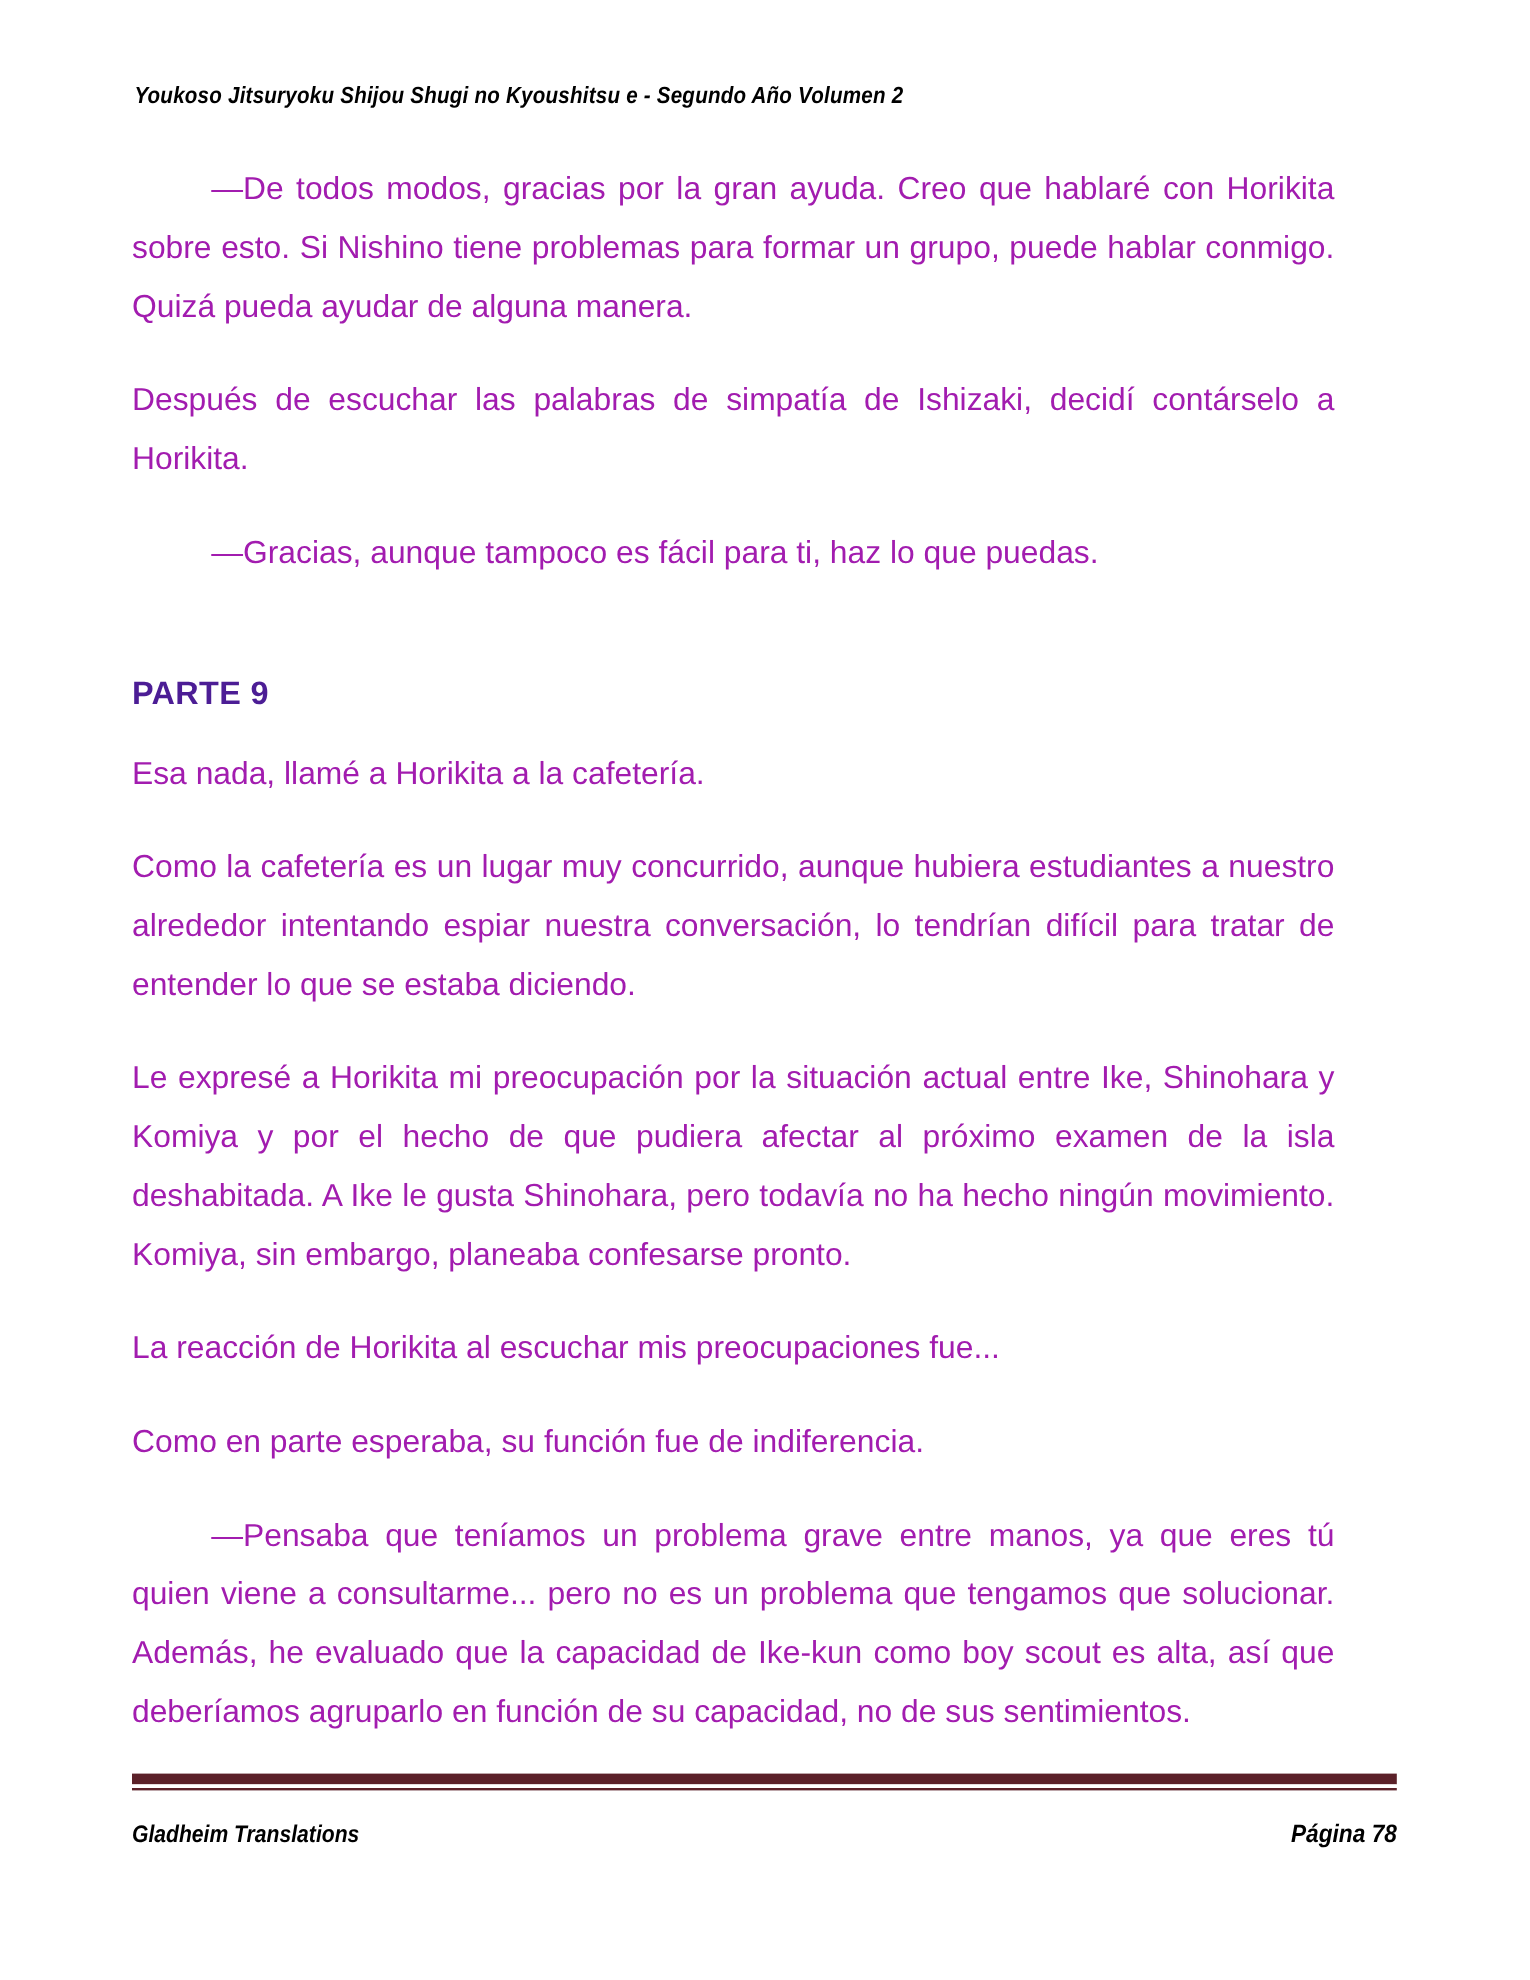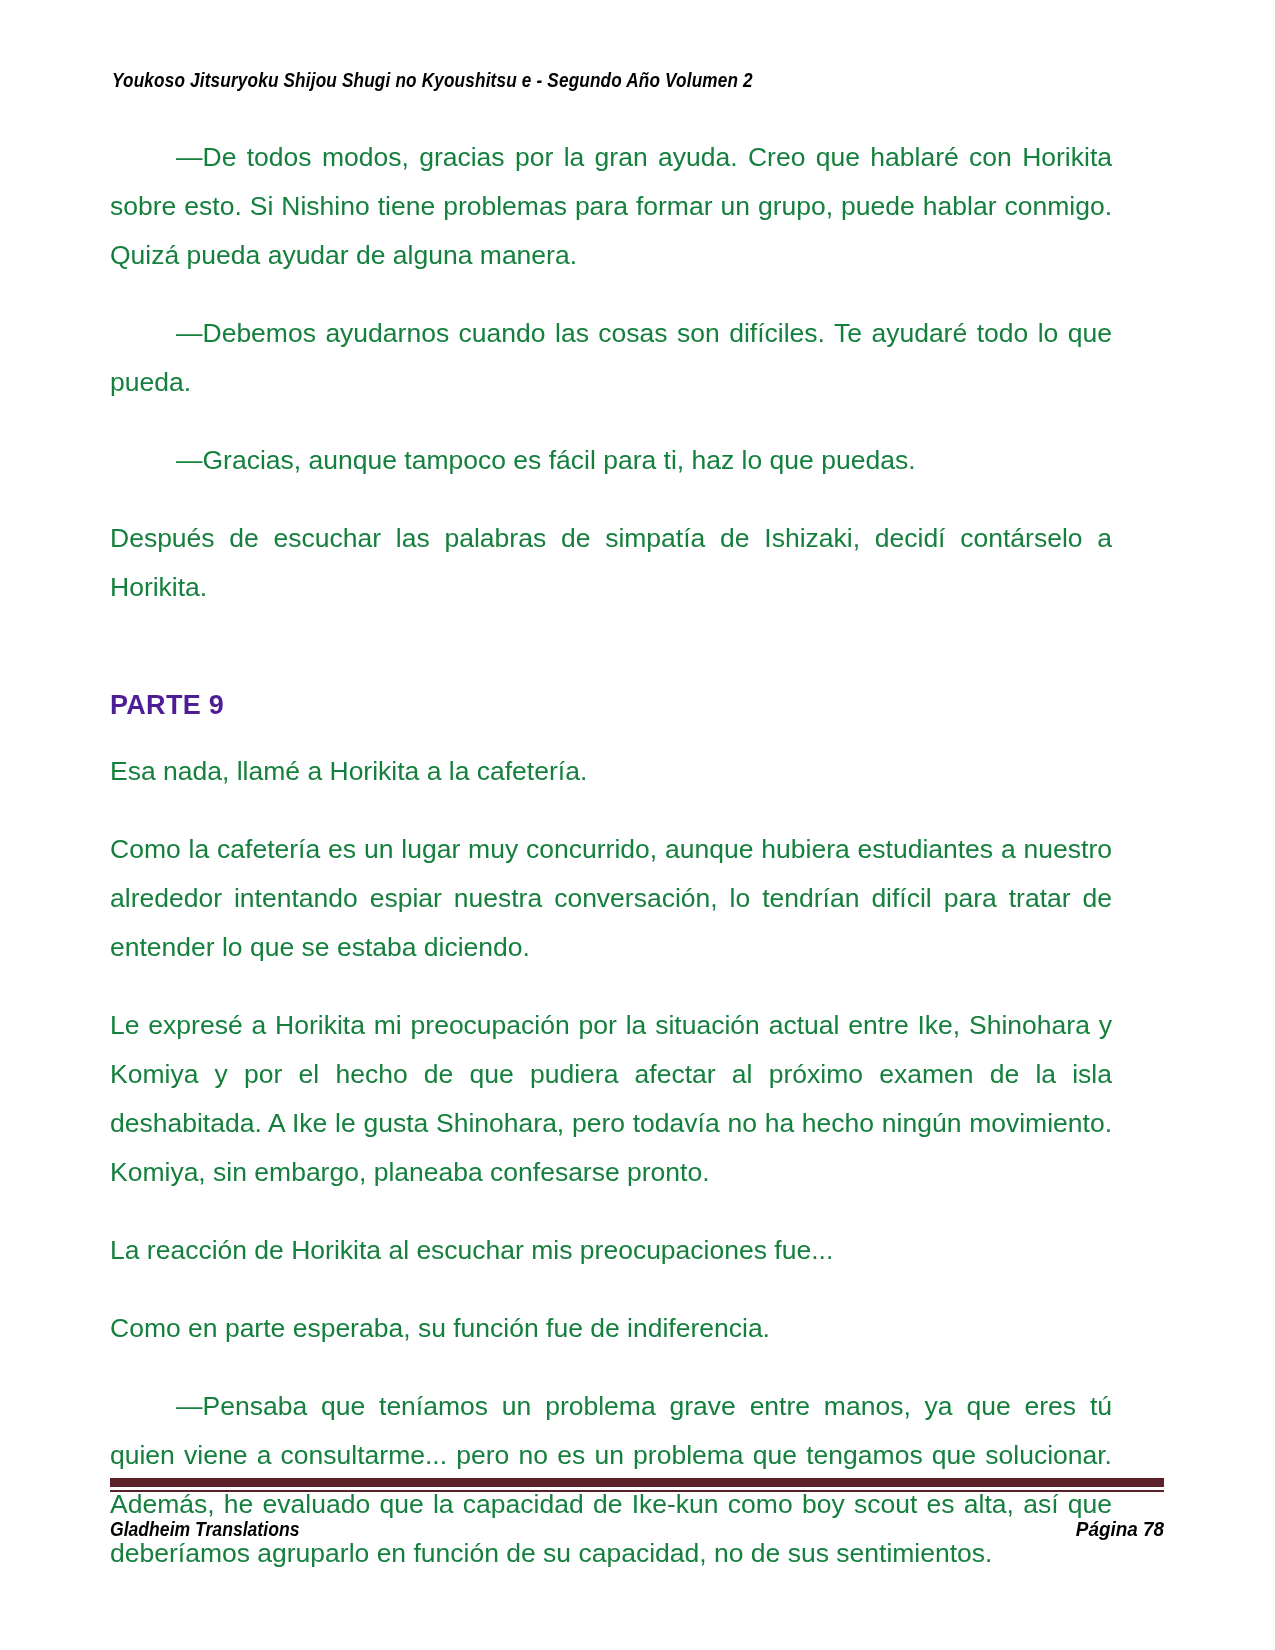--- a/index.html
+++ b/index.html
@@ -46,21 +46,21 @@
     top: 133px;
     width: 1002px;
   }
 
   p.para {
     margin: 0 0 29px 0;
     font-size: 26.5px;
     line-height: 49px;
     text-align: justify;
     text-justify: inter-word;
-    color: #15803d;
+    color: #a21caf;
     font-weight: 400;
     -webkit-font-smoothing: antialiased;
   }
   p.para.indent {
     text-indent: 66px;
   }
   p.para:last-child {
     margin-bottom: 0;
   }
 
@@ -131,25 +131,24 @@
 
   <div class="doc-header">
     <div class="title">Youkoso Jitsuryoku Shijou Shugi no Kyoushitsu e - Segundo Año Volumen 2</div>
   </div>
 
   <div class="content">
 
     <p class="para indent">—De todos modos, gracias por la gran ayuda. Creo que hablaré con Horikita sobre esto. Si Nishino tiene problemas para formar un grupo, puede hablar conmigo. Quizá pueda ayudar de alguna manera.</p>
 
 
-    <p class="para indent">—Debemos ayudarnos cuando las cosas son difíciles. Te ayudaré todo lo que pueda.</p>
+
+    <p class="para">Después de escuchar las palabras de simpatía de Ishizaki, decidí contárselo a Horikita.</p>
 
     <p class="para indent">—Gracias, aunque tampoco es fácil para ti, haz lo que puedas.</p>
-
-    <p class="para">Después de escuchar las palabras de simpatía de Ishizaki, decidí contárselo a Horikita.</p>
 
     <div class="gap-before-heading"></div>
 
     <h2 class="part-heading">PARTE 9</h2>
 
     <p class="para">Esa nada, llamé a Horikita a la cafetería.</p>
 
     <p class="para">Como la cafetería es un lugar muy concurrido, aunque hubiera estudiantes a nuestro alrededor intentando espiar nuestra conversación, lo tendrían difícil para tratar de entender lo que se estaba diciendo.</p>
 
     <p class="para">Le expresé a Horikita mi preocupación por la situación actual entre Ike, Shinohara y Komiya y por el hecho de que pudiera afectar al próximo examen de la isla deshabitada. A Ike le gusta Shinohara, pero todavía no ha hecho ningún movimiento. Komiya, sin embargo, planeaba confesarse pronto.</p>

